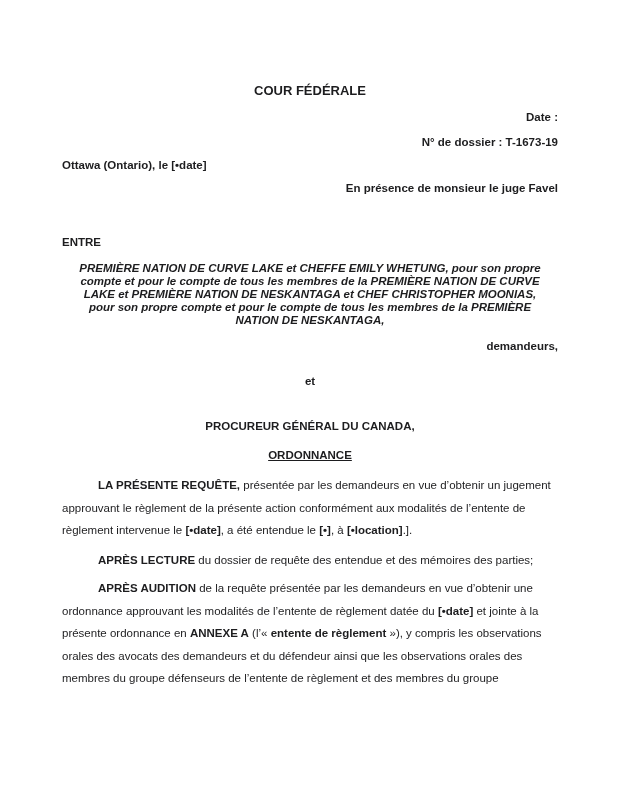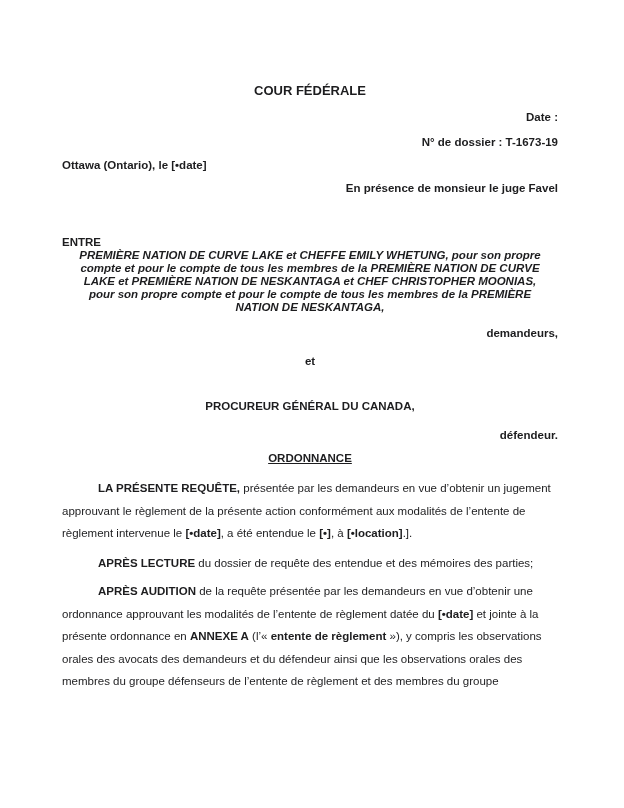--- a/index.html
+++ b/index.html
@@ -21,23 +21,23 @@
   .bi { font-weight: bold; font-style: italic; }
   .center { text-align: center; }
   .right { text-align: right; }
   .lh { line-height: 13px; }
 
   .court-title   { margin-bottom: 14px; font-size: 13px; }
   .date-line     { margin-bottom: 12px; }
   .docket-line   { margin-bottom: 10px; }
   .place-line    { margin-bottom: 10px; }
   .presence-line { margin-bottom: 41px; text-align: right; }
-  .entre-label   { }
+  .entre-label   { margin-bottom: 13px; }
   .party-block   { line-height: 13px; width: 476px; margin: 0 auto 13px; }
-  .dem-line      { margin-bottom: 15px; }
+  .dem-line      { margin-bottom: 22px; }
   .et-line       { margin-bottom: 32px; }
   .proc-line     { margin-bottom: 16px; }
   .def-line      { margin-bottom: 10px; }
   .ord-line      { margin-bottom: 12px; }
   .ord-line .u   { text-decoration: underline; }
   .subtitle      { line-height: 13.5px; margin-bottom: 5px; }
 
   p.body {
     line-height: 22.5px;
     text-indent: 36px;
@@ -66,21 +66,20 @@
   <div class="entre-label b lh">ENTRE</div>
 
   <div class="party-block center bi">PREMIÈRE NATION DE CURVE LAKE et CHEFFE EMILY WHETUNG, pour son propre compte et pour le compte de tous les membres de la PREMIÈRE NATION DE CURVE LAKE et PREMIÈRE NATION DE NESKANTAGA et CHEF CHRISTOPHER MOONIAS, pour son propre compte et pour le compte de tous les membres de la PREMIÈRE NATION DE NESKANTAGA,</div>
 
   <div class="dem-line right b lh">demandeurs,</div>
 
   <div class="et-line center b lh">et</div>
 
   <div class="proc-line center b lh">PROCUREUR GÉNÉRAL DU CANADA,</div>
 
-  <div class="def-line right b lh">défendeur.</div>
 
   <div class="ord-line center b lh">
     <span class="u">ORDONNANCE</span>
   </div>
 
 
   <p class="body p1"><span style="font-weight: bold;">LA PRÉSENTE REQUÊTE,</span><span> présentée par les demandeurs en vue d’obtenir un jugement approuvant le règlement de la présente action conformément aux modalités de l’entente de règlement intervenue le </span><span style="font-weight: bold;">[•date]</span><span>, a été entendue le </span><span style="font-weight: bold;">[•]</span><span>, à </span><span style="font-weight: bold;">[•location]</span><span>.].</span></p>
 
   <p class="body p2"><span style="font-weight: bold;">APRÈS LECTURE</span><span> du dossier de requête des entendue et des mémoires des parties;</span></p>
 

